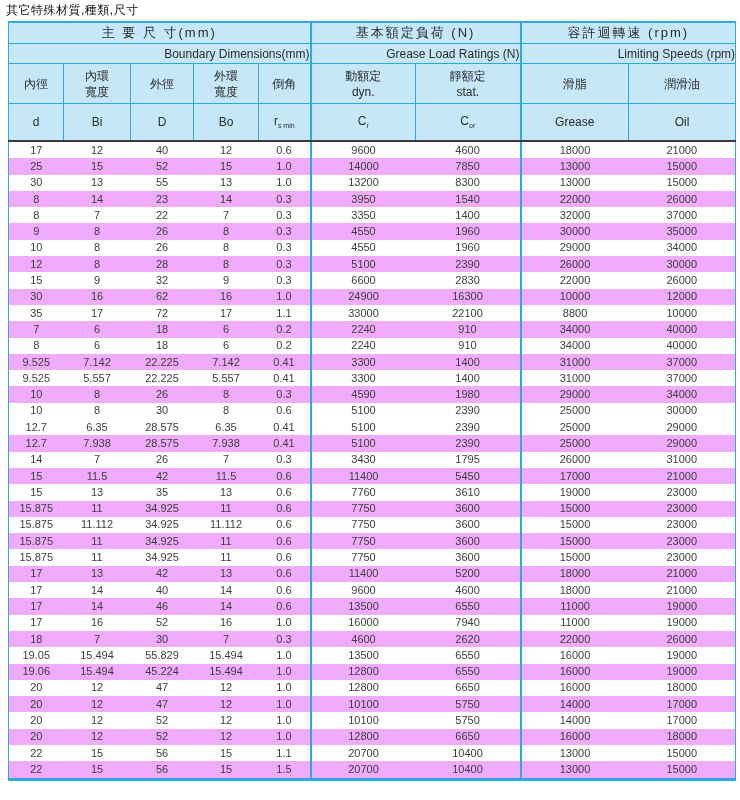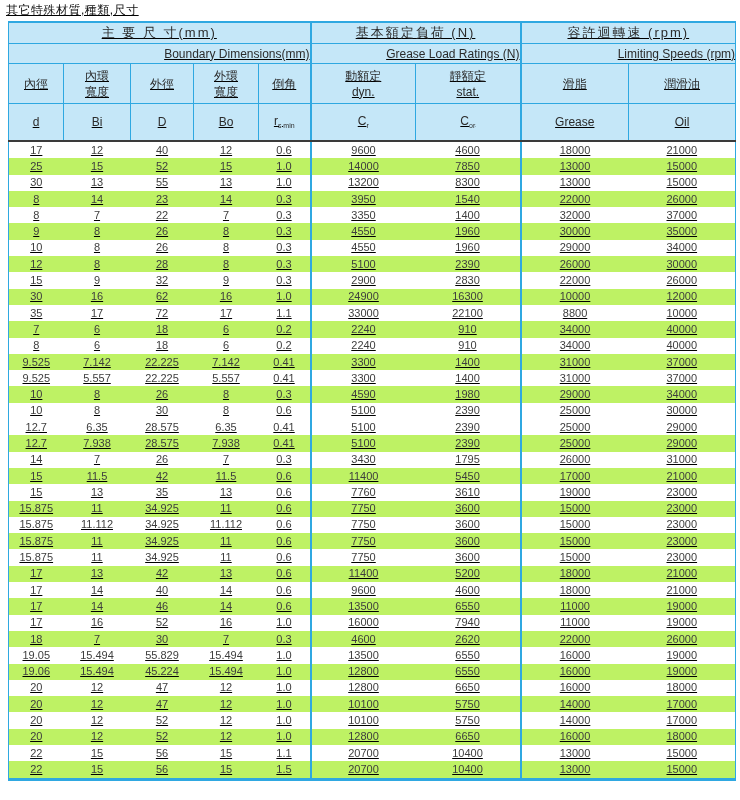--- a/index.html
+++ b/index.html
@@ -7,21 +7,20 @@
     padding: 0;
     background: #ffffff;
     font-family: "Liberation Sans", "DejaVu Sans", sans-serif;
   }
   .page {
     width: 740px;
     height: 800px;
     background: #ffffff;
     box-sizing: border-box;
     padding-top: 3px;
-    text-decoration: underline;
   }
   .title {
     margin: 0 0 3px 6px;
     font-size: 12px;
     color: #111111;
     letter-spacing: 0.5px;
     line-height: 15px;
   }
   table.tbl {
     border-collapse: collapse;
@@ -70,21 +69,21 @@
   tbody td {
     text-align: center;
     font-size: 11px;
     color: #3d3d3d;
     height: 16.3px;
     line-height: 1;
     padding: 0;
     border: none;
   }
   tbody tr.alt {
-    background: #bef264;
+    background: #f0abfc;
   }
 </style>
 </head>
 <body>
 
 <div class="page">
 
   <div class="title">其它特殊材質,種類,尺寸</div>
 
   <table class="tbl">
@@ -243,21 +242,21 @@
           <td>2390</td>
           <td class="gdiv">26000</td>
           <td>30000</td>
         </tr>
         <tr>
           <td>15</td>
           <td>9</td>
           <td>32</td>
           <td>9</td>
           <td>0.3</td>
-          <td class="gdiv">2900</td>
+          <td class="gdiv">6600</td>
           <td>2830</td>
           <td class="gdiv">22000</td>
           <td>26000</td>
         </tr>
         <tr class="alt">
           <td>30</td>
           <td>16</td>
           <td>62</td>
           <td>16</td>
           <td>1.0</td>

